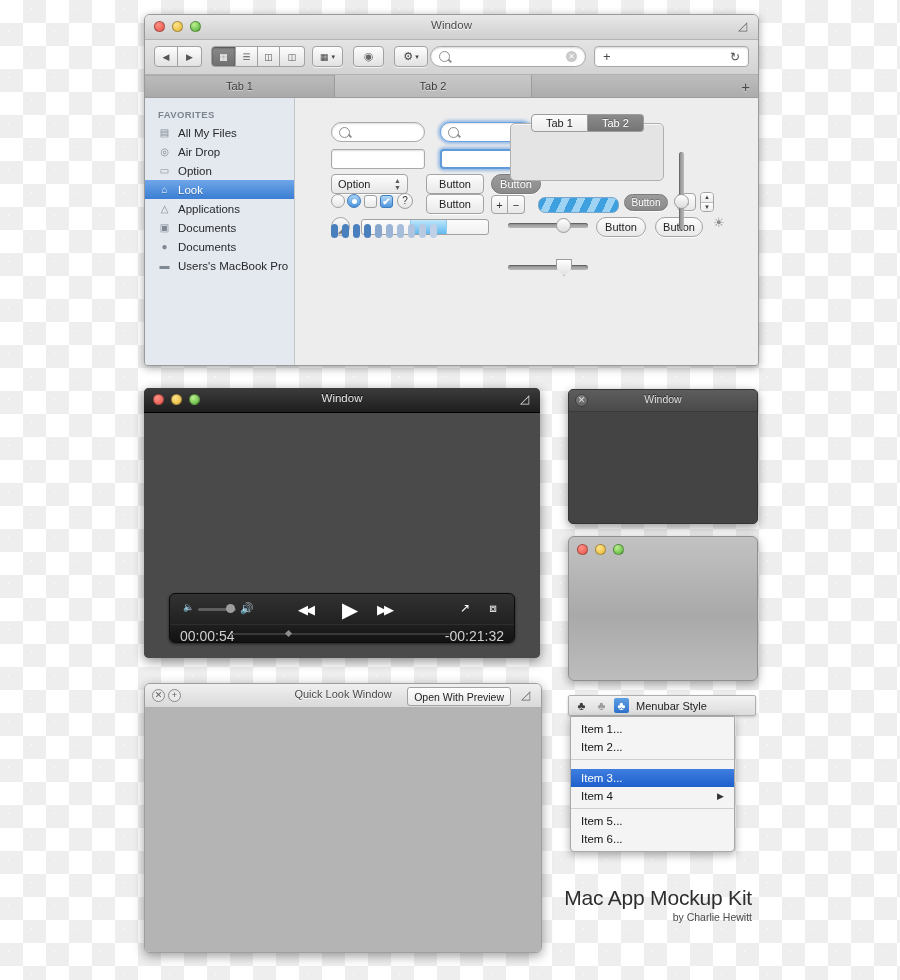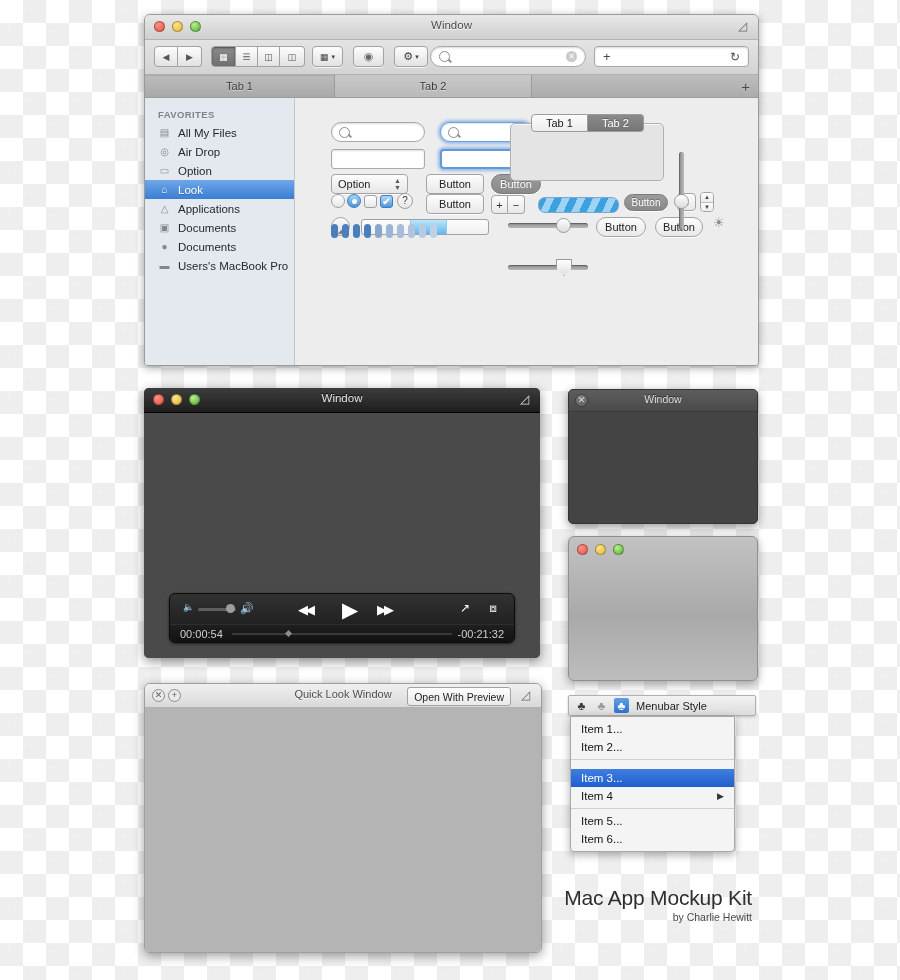--- a/index.html
+++ b/index.html
@@ -171,21 +171,21 @@
   #player-controls{position:absolute;left:25px;right:25px;bottom:16px;height:48px;
     border-radius:6px;background:linear-gradient(#323232,#161616);
     border:1px solid #0c0c0c;box-shadow:0 1px 3px rgba(0,0,0,.6);overflow:hidden;}
   #pc-top{height:30px;position:relative;}
   .spk{position:absolute;color:#e9e9e9;font-size:11px;top:8px;}
   .voltrack{position:absolute;top:14px;height:3px;border-radius:2px;background:#5e5e5e;}
   .volknob{position:absolute;top:10px;width:9px;height:9px;border-radius:50%;background:#9d9d9d;}
   .tctl{position:absolute;color:#fff;}
   #pc-bot{height:17px;position:relative;border-top:1px solid #2e2e2e;
     background:linear-gradient(#1f1f1f,#121212);}
-  .tcode{position:absolute;top:3px;font-size:11px;color:#cfcfcf;font-family:"Liberation Sans",sans-serif;}
+  .tcode{position:absolute;top:3px;font-size:14px;color:#cfcfcf;font-family:"Liberation Sans",sans-serif;}
   .scrub{position:absolute;top:8px;height:2px;background:#3a3a3a;}
   .scrubknob{position:absolute;top:6px;width:5px;height:5px;background:#8e8e8e;transform:rotate(45deg);}
 
   
   #darkwin{left:568px;top:389px;width:188px;height:133px;border-radius:5px;
     background:#464646;box-shadow:0 3px 10px rgba(0,0,0,.40);overflow:hidden;
     border:1px solid #343434;}
   #darkwin-tb{height:21px;position:relative;background:linear-gradient(#5d5d5d,#4a4a4a);
     border-bottom:1px solid #3a3a3a;}
   #darkwin-title{position:absolute;left:0;right:0;top:3px;text-align:center;

